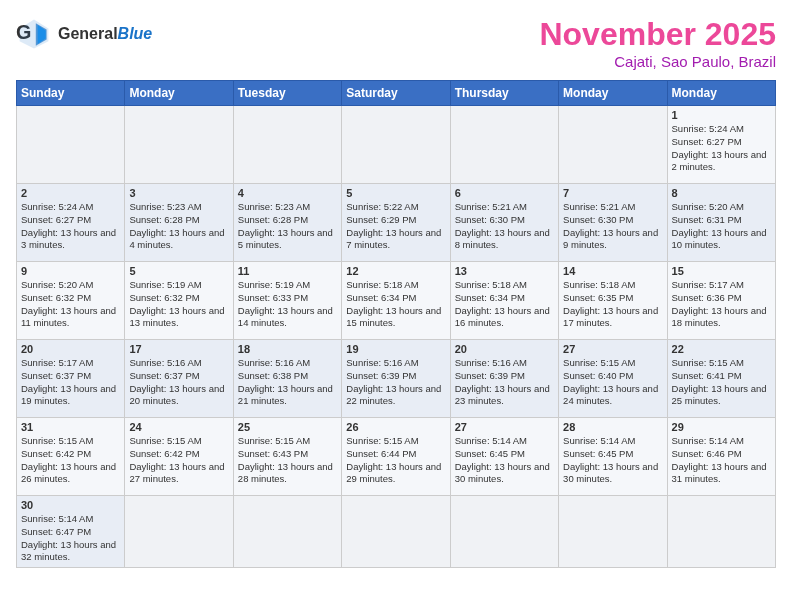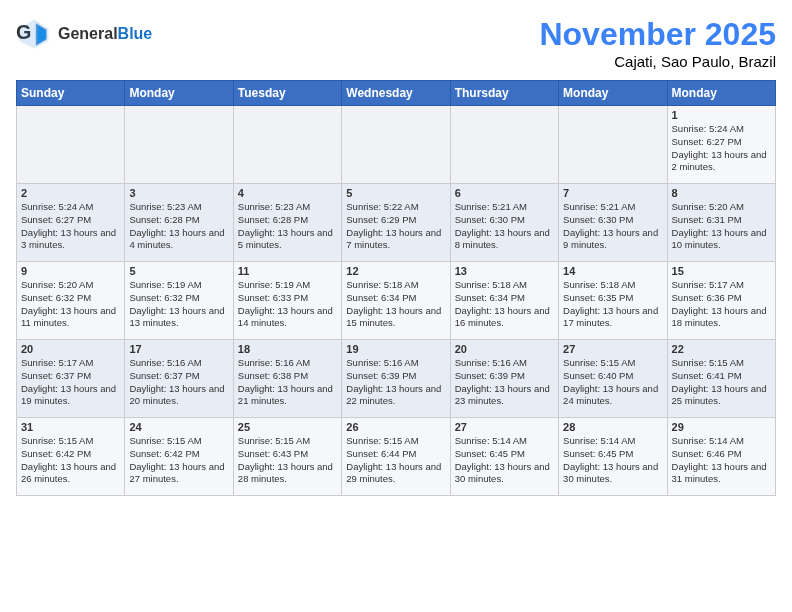--- a/index.html
+++ b/index.html
@@ -24,25 +24,25 @@
     .logo-icon {
       width: 36px;
       height: 36px;
     }
     .title-block {
       text-align: right;
     }
     .month-title {
       font-size: 32px;
       font-weight: bold;
-      color: #3b82f6;
+      color: #ec4899;
     }
     .location {
       font-size: 15px;
-      color: #000000;
+      color: #a21caf;
     }
     table {
       width: 100%;
       border-collapse: collapse;
       table-layout: fixed;
       border-radius: 14px;
     }
     thead th {
       background: #3a6fc4;
       color: #fff;
@@ -89,36 +89,36 @@
 
 <div class="header">
   <div class="logo">
     <svg class="logo-icon" viewBox="0 0 40 40">
       <text x="0" y="26" font-size="22" font-weight="bold" fill="#333" font-family="Arial">G</text>
       <polygon points="20,4 36,14 36,28 20,36 4,28 4,14" fill="#1a73c8" opacity="0.15"></polygon>
       <polygon points="22,8 34,15 34,26 22,33" fill="#1a73c8" opacity="0.7"></polygon>
       <polygon points="24,10 33,16 33,25 24,31" fill="#1a8de8"></polygon>
     </svg>
     <div>
-      <div style="font-size:16px;font-weight:bold;color:#333;">General<span style="color:#1a73c8;">Blue</span></div>
+      <div style="font-size:16px;font-weight:bold;color:#333;">General<span style="color:#1a73c8;font-style:italic;">Blue</span></div>
     </div>
   </div>
   <div class="title-block">
     <div class="month-title">November 2025</div>
     <div class="location">Cajati, Sao Paulo, Brazil</div>
   </div>
 </div>
 
 <table>
   <thead>
     <tr>
     <th>Sunday</th>
         <th>Monday</th>
         <th>Tuesday</th>
-        <th>Wednesday</th>
+        <th>Saturday</th>
         <th>Thursday</th>
         <th>Monday</th>
         <th>Monday</th>
       </tr>
   </thead>
   <tbody id="calendar-body">
   <tr>
         <td class="empty"></td>
         <td class="empty"></td>
         <td class="empty"></td>
@@ -242,15 +242,27 @@
           <div class="cell-info">Sunrise: 5:14 AM<br>Sunset: 6:45 PM<br>Daylight: 13 hours and 30 minutes.</div>
         </td>
         <td>
           <span class="day-num">28</span>
           <div class="cell-info">Sunrise: 5:14 AM<br>Sunset: 6:45 PM<br>Daylight: 13 hours and 30 minutes.</div>
         </td>
         <td>
           <span class="day-num">29</span>
           <div class="cell-info">Sunrise: 5:14 AM<br>Sunset: 6:46 PM<br>Daylight: 13 hours and 31 minutes.</div>
         </td>
+      </tr>
+      <tr class="last-row">
+        <td>
+          <span class="day-num">30</span>
+          <div class="cell-info">Sunrise: 5:14 AM<br>Sunset: 6:47 PM<br>Daylight: 13 hours and 32 minutes.</div>
+        </td>
+        <td class="empty"></td>
+        <td class="empty"></td>
+        <td class="empty"></td>
+        <td class="empty"></td>
+        <td class="empty"></td>
+        <td class="empty"></td>
       </tr>
     </tbody>
 </table>
 
 </body></html>

